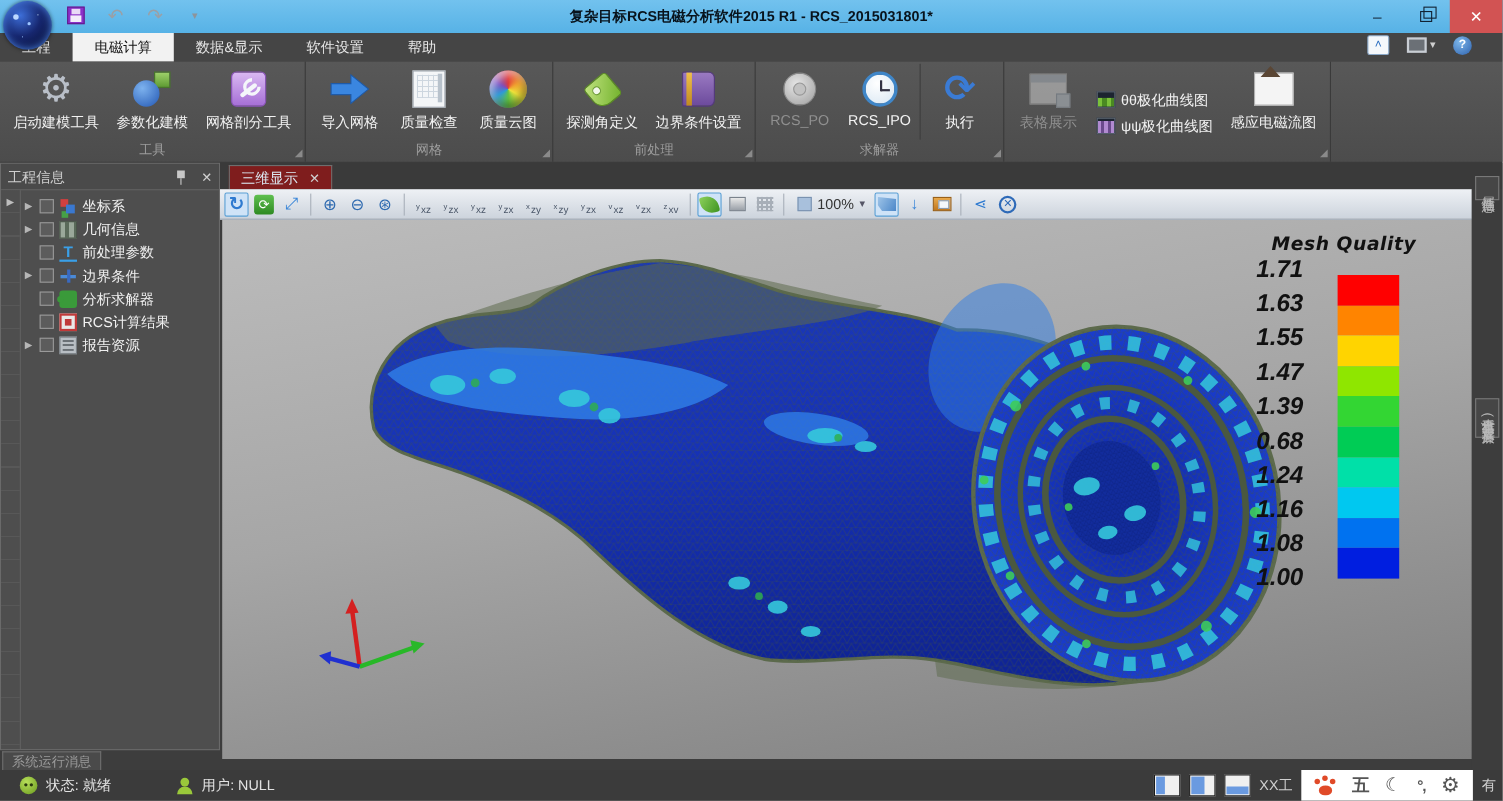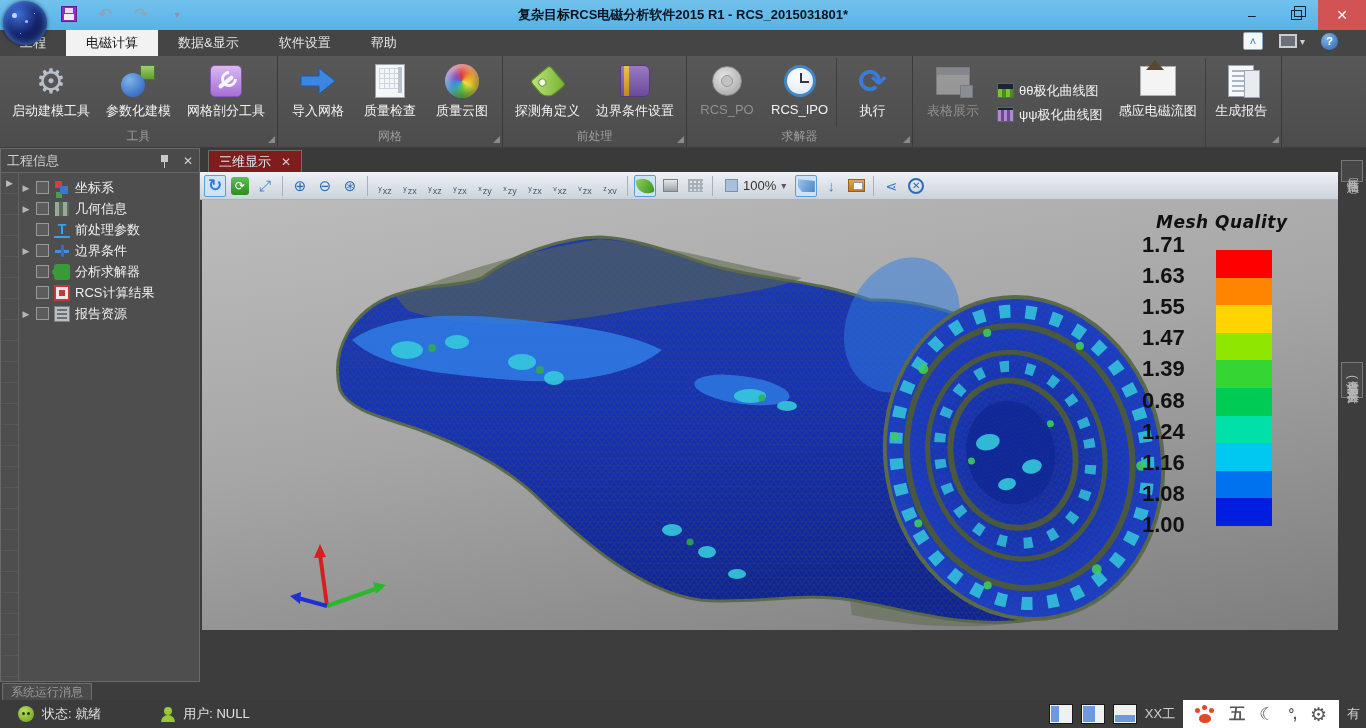--- a/index.html
+++ b/index.html
@@ -188,33 +188,33 @@
   .zoom-combo .sq { width:13px; height:13px; background:#a8c0dc; border:1px solid #7a92b0; }
   .g-prev { width:17px; height:13px; background:linear-gradient(120deg,#9ec4e8,#4a86c8); clip-path:polygon(0 0,100% 15%,100% 100%,25% 100%,0 55%); }
   .g-down { color:#3a86d8; font-size:15px; font-weight:bold; }
   .g-folder { width:17px; height:13px; background:linear-gradient(#e8a84a,#c07820); border:1px solid #996018; position:relative; }
   .g-folder:before { content:""; position:absolute; right:1px; top:2px; width:8px; height:6px; background:#f4f8fc; border:1px solid #8a9aac; }
   .g-share { color:#2e7ad0; font-size:14px; }
   .g-xcirc { width:16px; height:16px; border-radius:50%; border:2px solid #2e6ab8; color:#2e6ab8;
     font-size:10px; font-weight:bold; display:flex; align-items:center; justify-content:center; }
 
   
-  .viewport { position:absolute; left:202px; top:200px; width:1136px; height:430px;
+  .viewport { position:absolute; left:202px; top:200px; width:1136px; height:490px;
     background:linear-gradient(170deg,#bcbcbc 0%,#a6a6a6 45%,#7e7e7e 100%); overflow:hidden;padding-left:14px; }
   .model-svg { position:absolute; left:0; top:0; }
   .triad-svg { position:absolute; left:80px; top:338px; }
 
   
   .legend { position:absolute; right:36px; top:12px; width:160px; }
   .legend-title { font-size:17px; font-weight:bold; font-style:italic; color:#111; margin-left:14px;
     font-family:"DejaVu Sans",sans-serif; letter-spacing:.5px; }
   .legend-body { display:flex; margin-top:2px; }
   .legend-labels { display:flex; flex-direction:column; justify-content:space-between; height:302px;
     width:66px; text-align:left; }
-  .legend-labels div { font-size:22px; font-weight:bold; color:#111; line-height:1; }
+  .legend-labels div { font-size:22px; font-weight:bold; font-style:italic; color:#111; line-height:1; }
   .legend-blocks { margin-top:16px; margin-left:8px; display:flex; flex-direction:column; }
   .legend-blocks div { width:56px; height:27.6px; }
 
   
   .msg-tab { position:absolute; left:2px; top:683px; height:17px; padding:0 8px; background:#4a4a4a;
     border:1px solid #6e6e6e; border-bottom:none; color:#9a9a9a; font-size:12px; line-height:16px; }
   .statusbar { position:absolute; left:0; top:700px; width:1366px; height:28px; background:#3b3b3b;
     display:flex; align-items:center; color:#e2e2e2; font-size:13px; }
   .st-ic { width:16px; height:16px; border-radius:50%; background:radial-gradient(circle at 38% 32%,#b8e05a,#6a9a1e);
     margin:0 8px 0 18px; position:relative; }
@@ -409,26 +409,20 @@
             <span class="ic-chart-s psi"></span>
             <span>ψψ极化曲线图</span>
           </div>
         </div>
         <div class="rbtn">
           <div class="ric">
               <span class="ic-photo"><span class="pic"></span></span>
             </div>
           <div class="rlabel">感应电磁流图</div>
         </div>
-        <div class="rbtn" style="border-left:1px solid #3e3e3e">
-          <div class="ric">
-              <span class="ic-doc"></span>
-            </div>
-          <div class="rlabel">生成报告</div>
-        </div>
       </div>
       <div class="corner"></div>
     </div>
     <div class="rgroup" style="flex:1;border-right:none"></div>
   </div>
 
   <div class="left-panel">
     <div class="lp-header">
       <span>工程信息</span>
       <span class="sp"></span>

